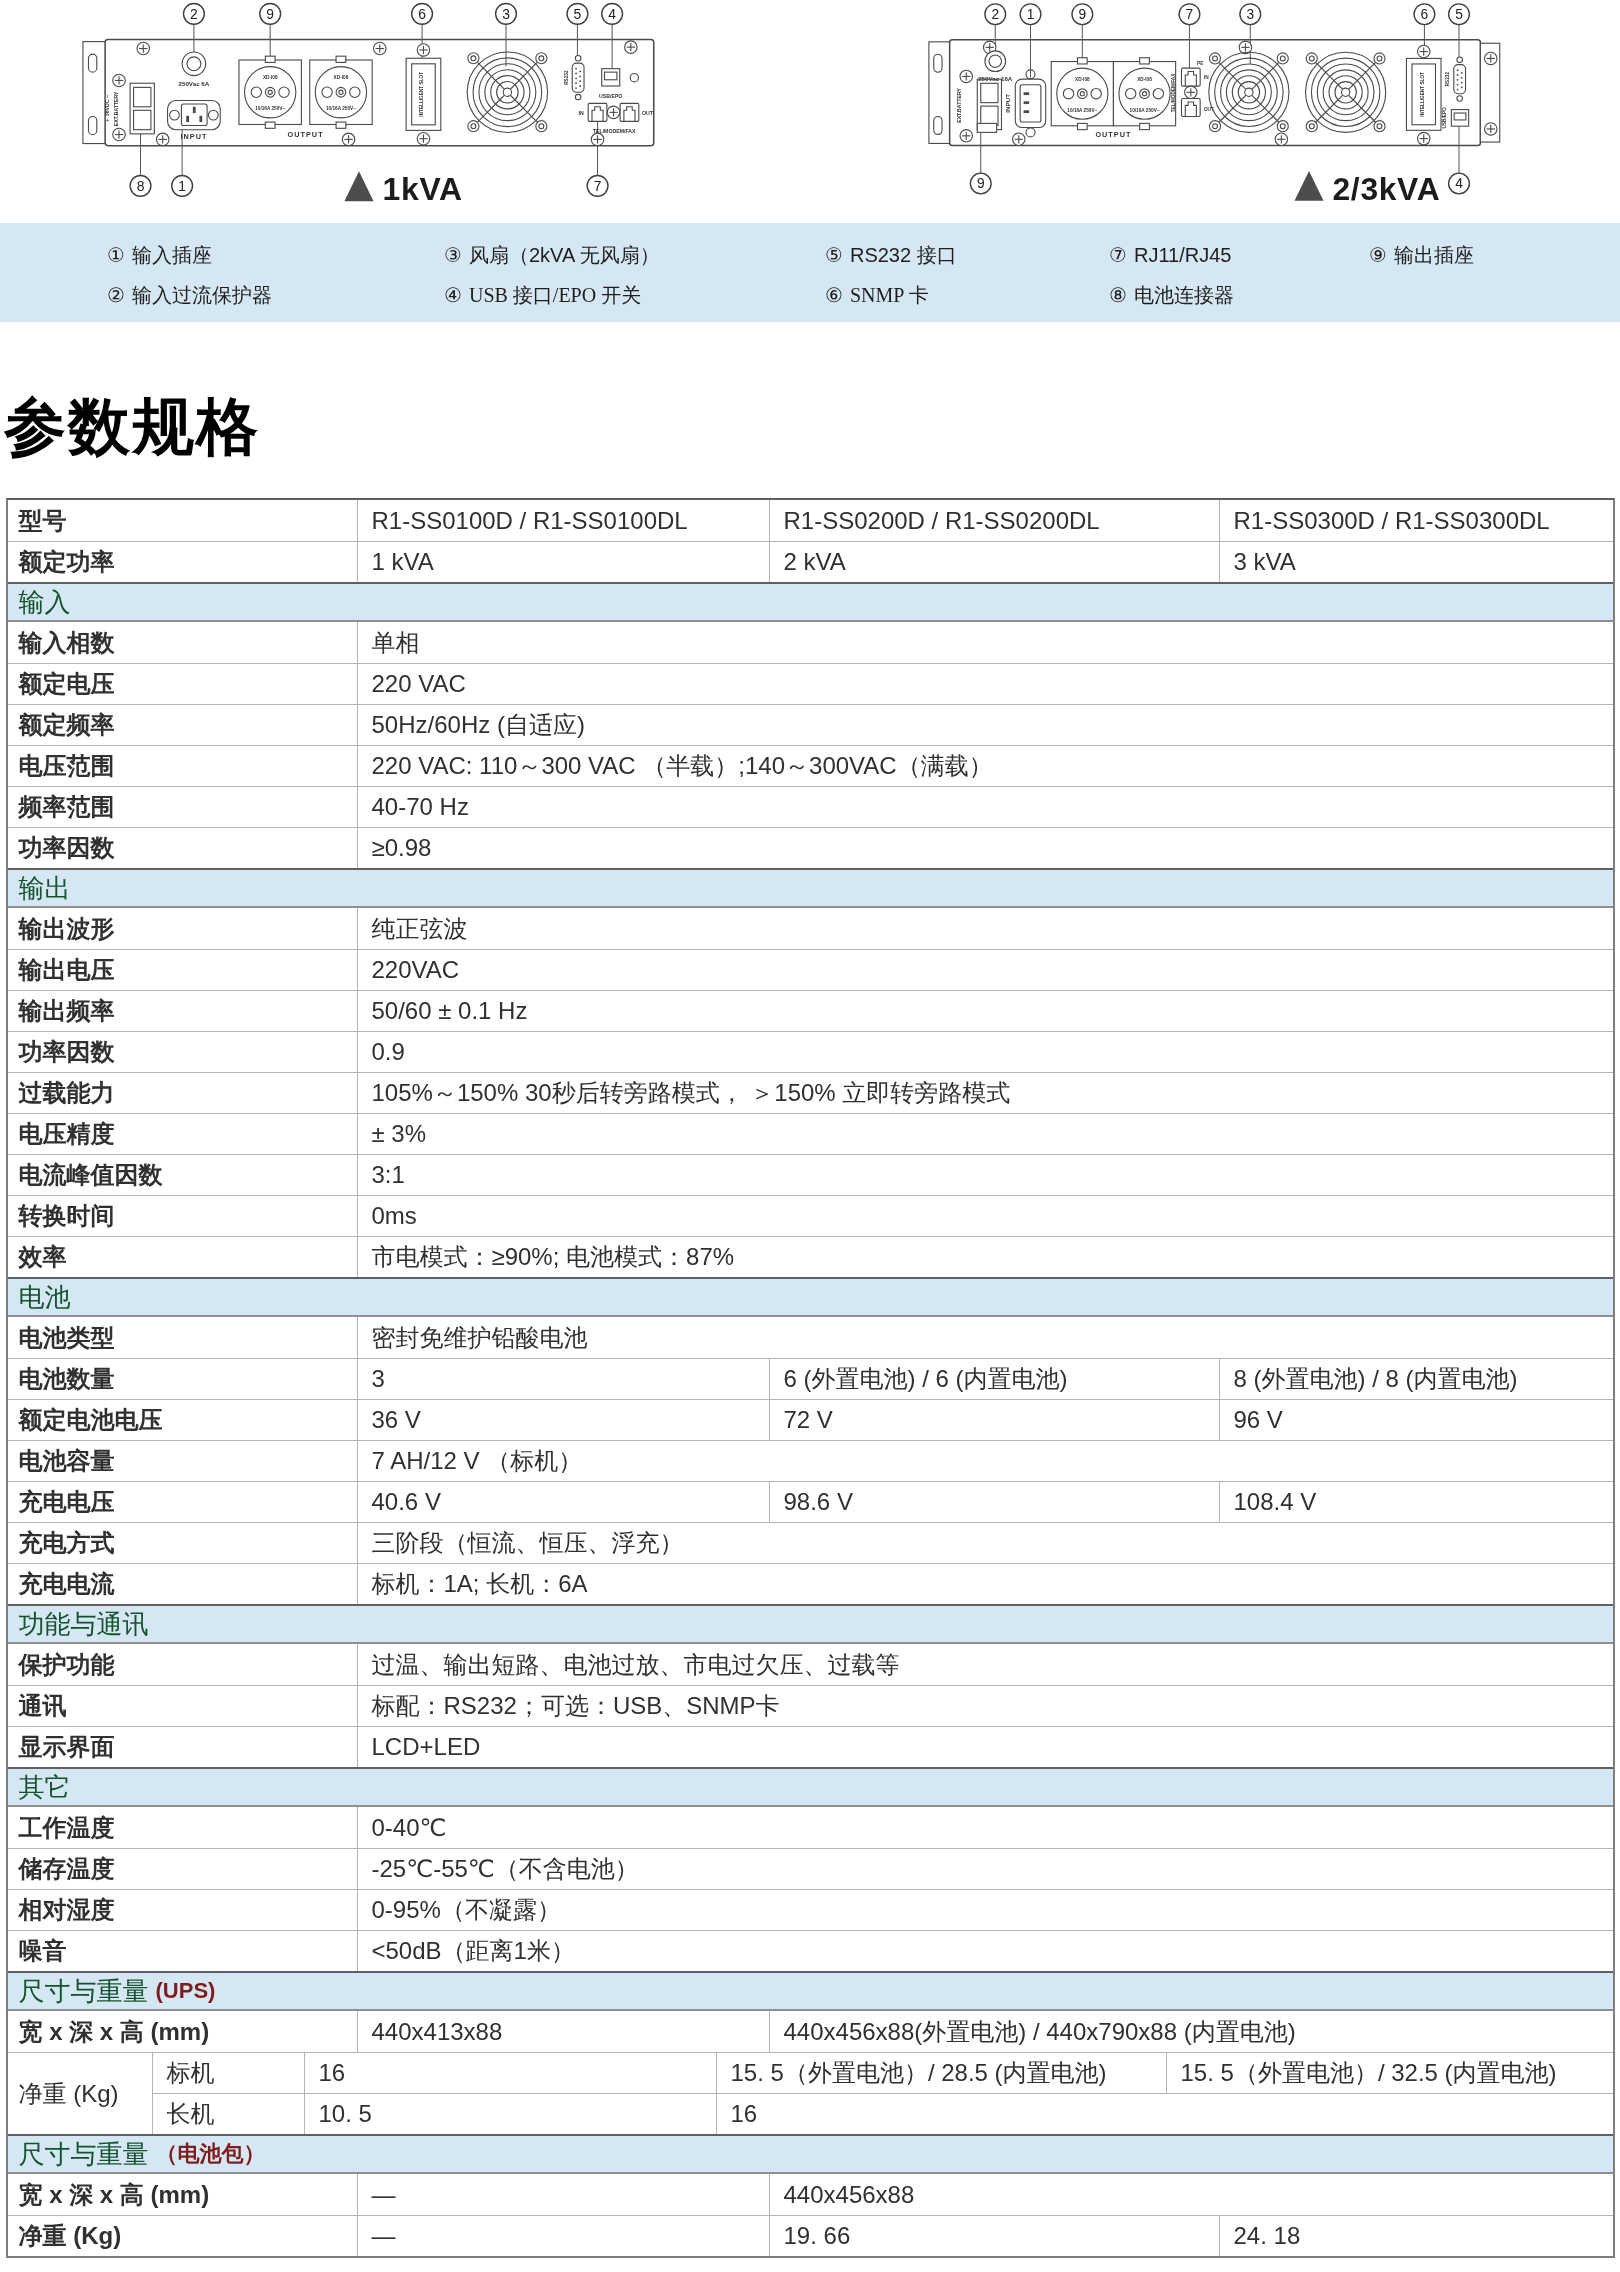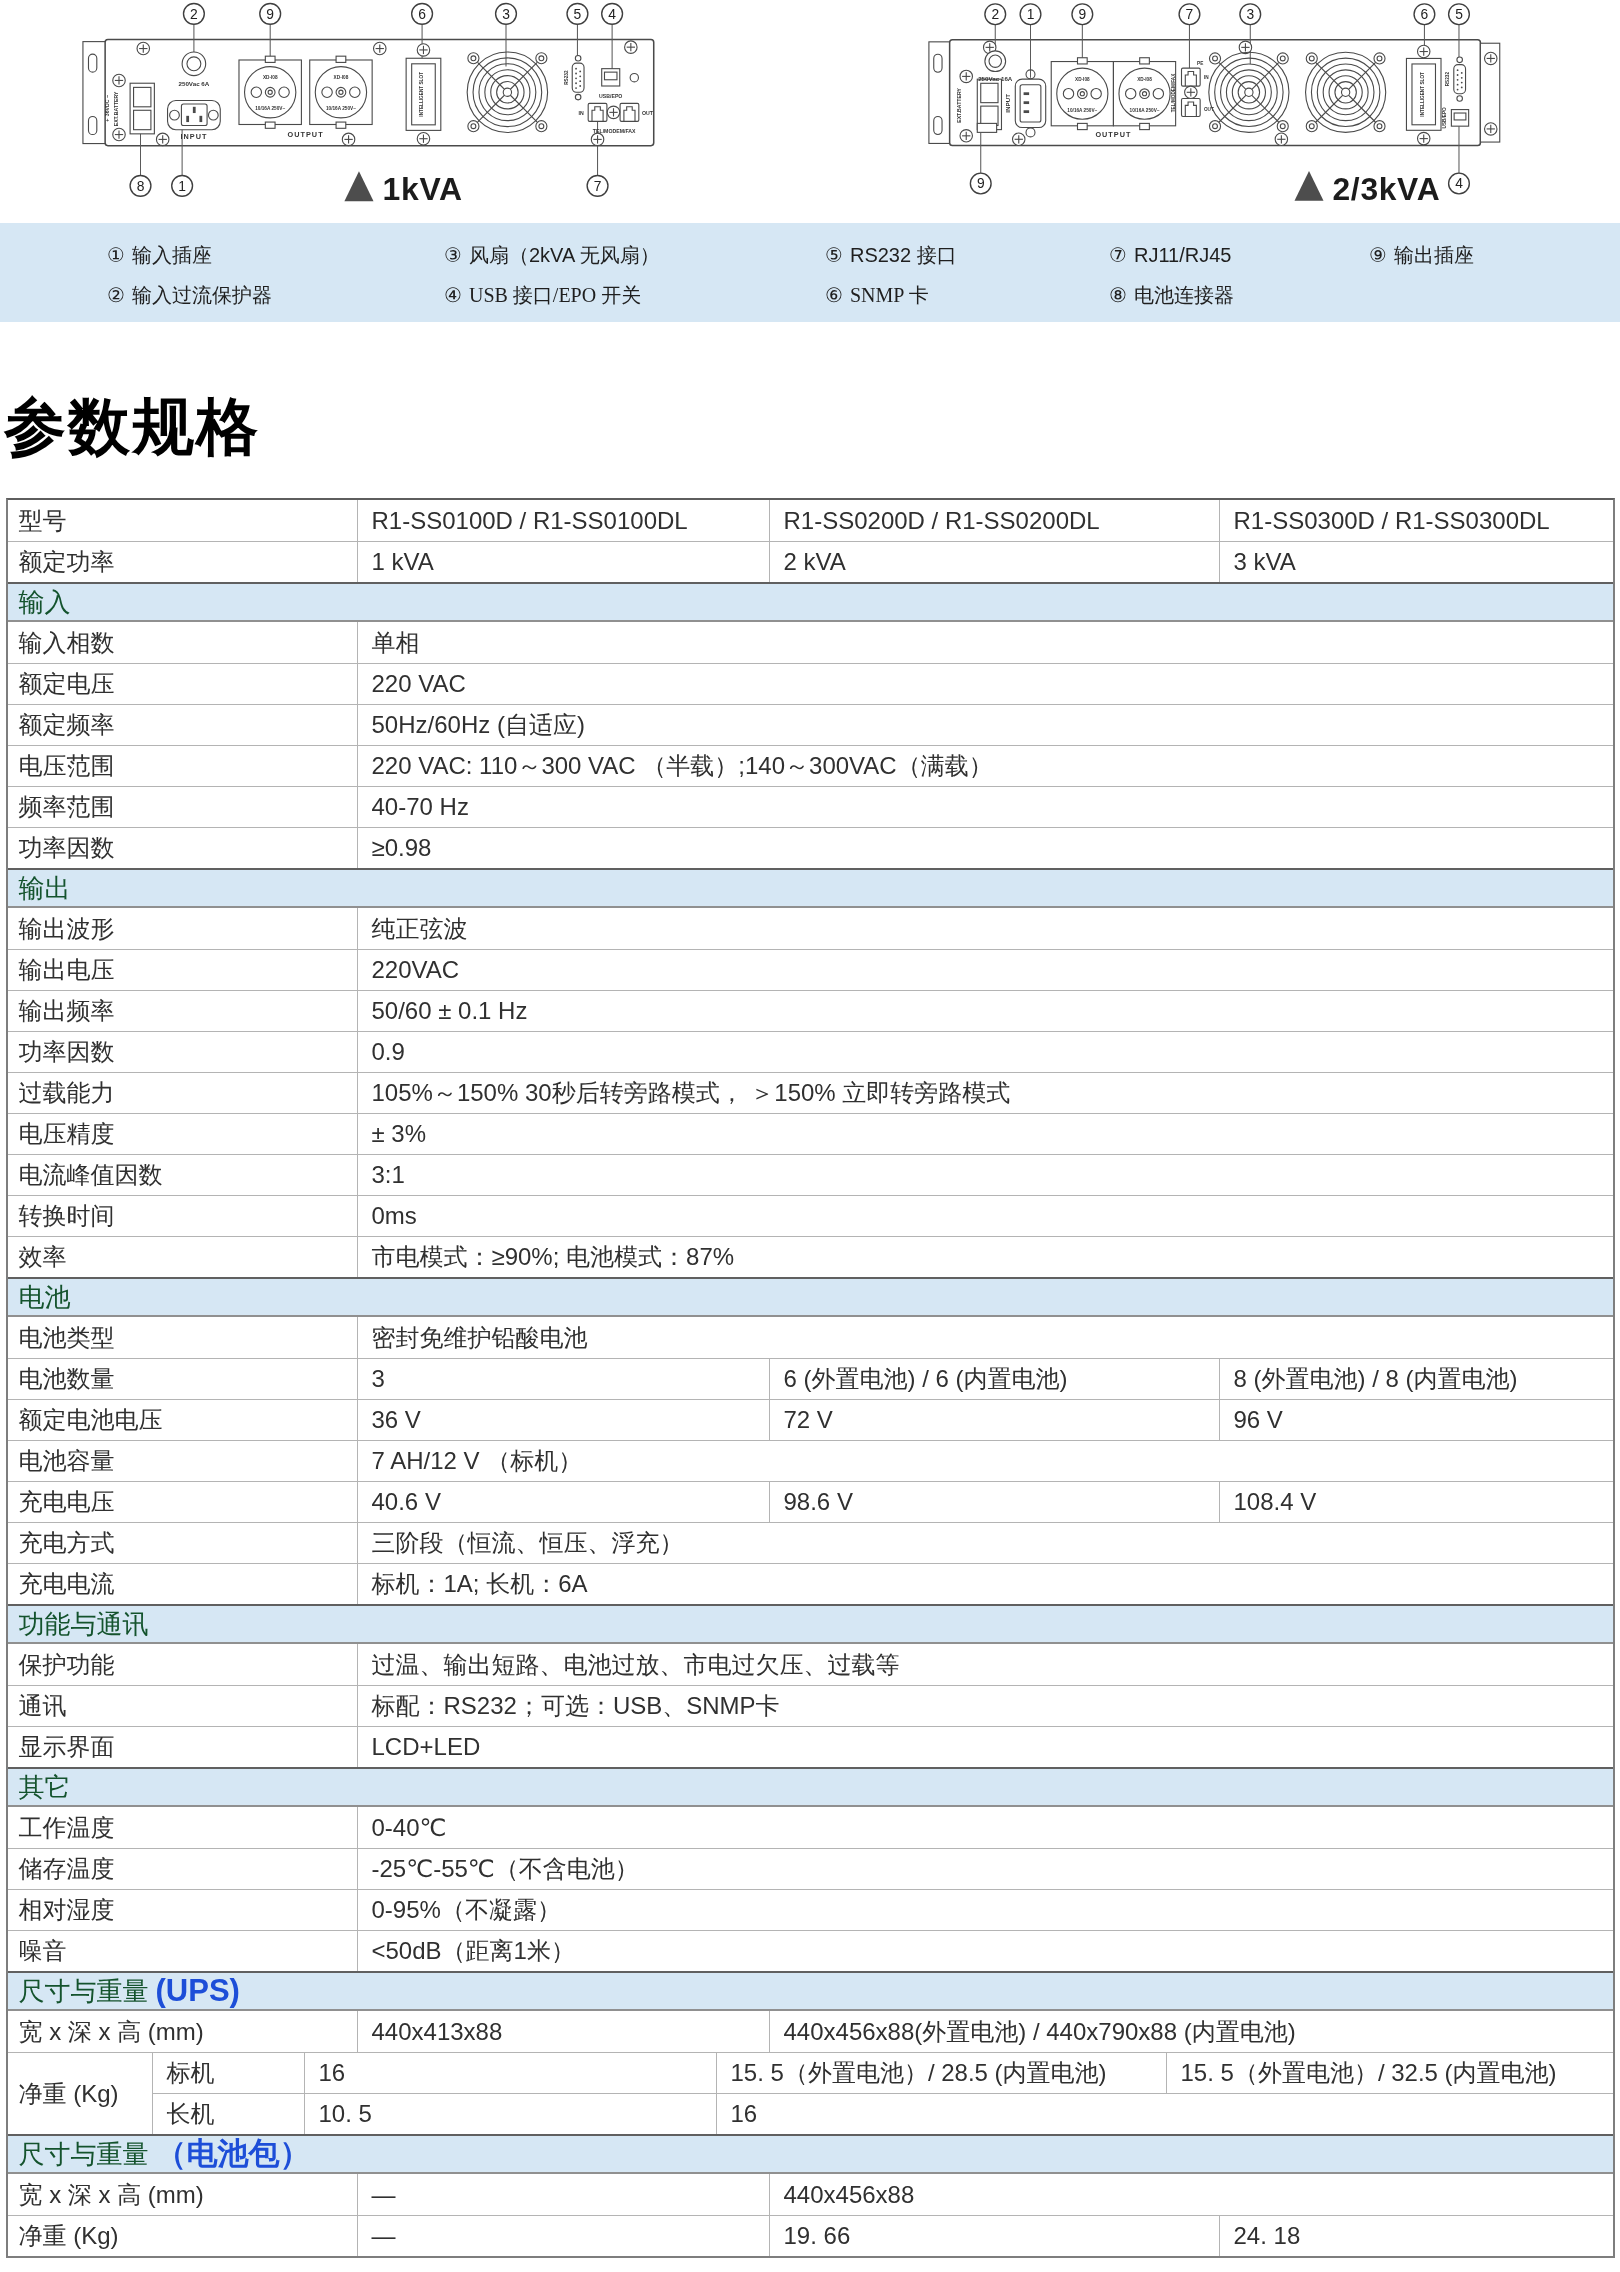--- a/index.html
+++ b/index.html
@@ -34,29 +34,29 @@
 
   
   .title{position:absolute;left:4px;top:385px;margin:0;font-size:62px;font-weight:700;color:#000;letter-spacing:2.1px;}
 
   
   .spec{position:absolute;left:5.5px;top:498px;width:1609px;border:2.1px solid #7e7e7e;border-top:2.8px solid #5e5e5e;box-sizing:border-box;background:#fff;}
   .cell{display:flex;align-items:center;box-sizing:border-box;font-size:24px;color:#303030;padding-left:14px;overflow:hidden;white-space:nowrap;}
   .t-row{display:flex;height:41px;border-top:1.4px solid #b4b4b4;box-sizing:border-box;}
   .spec > :first-child{border-top:0;}
   .t-band + .t-row{border-top:0;}
-  .c-label{width:349px;padding-left:11px;}
+  .c-label{width:349px;padding-left:11px;font-weight:bold;}
   .c1{width:412px;border-left:1.4px solid #b4b4b4;}
   .c2{width:450px;border-left:1.4px solid #b4b4b4;}
   .c3{flex:1;border-left:1.4px solid #b4b4b4;}
   .c-merge{flex:1;border-left:1.4px solid #b4b4b4;}
   .c-m23{flex:1;border-left:1.4px solid #b4b4b4;}
   .t-band{display:flex;align-items:center;height:40px;background:#d6e7f4;padding-left:11px;border-top:2.8px solid #606060;border-bottom:2.1px solid #909090;box-sizing:border-box;}
   .t-band .bt{font-size:26px;font-weight:normal;color:#14532d;}
-  .t-band .bs{font-size:31px;font-weight:bold;color:#1d4ed8;margin-left:7px;}
+  .t-band .bs{font-size:22px;font-weight:bold;color:#7f1d1d;margin-left:7px;}
   .w-block{display:flex;height:82px;border-top:1.4px solid #b4b4b4;box-sizing:border-box;}
   .w-label{width:144px;padding-left:11px;}
   .w-right{flex:1;display:flex;flex-direction:column;}
   .w-row{display:flex;flex:1;}
   .w-row + .w-row{border-top:1.4px solid #b4b4b4;}
   .w-sub{width:152px;border-left:1.4px solid #b4b4b4;}
 </style>
 </head>
 <body>
 

